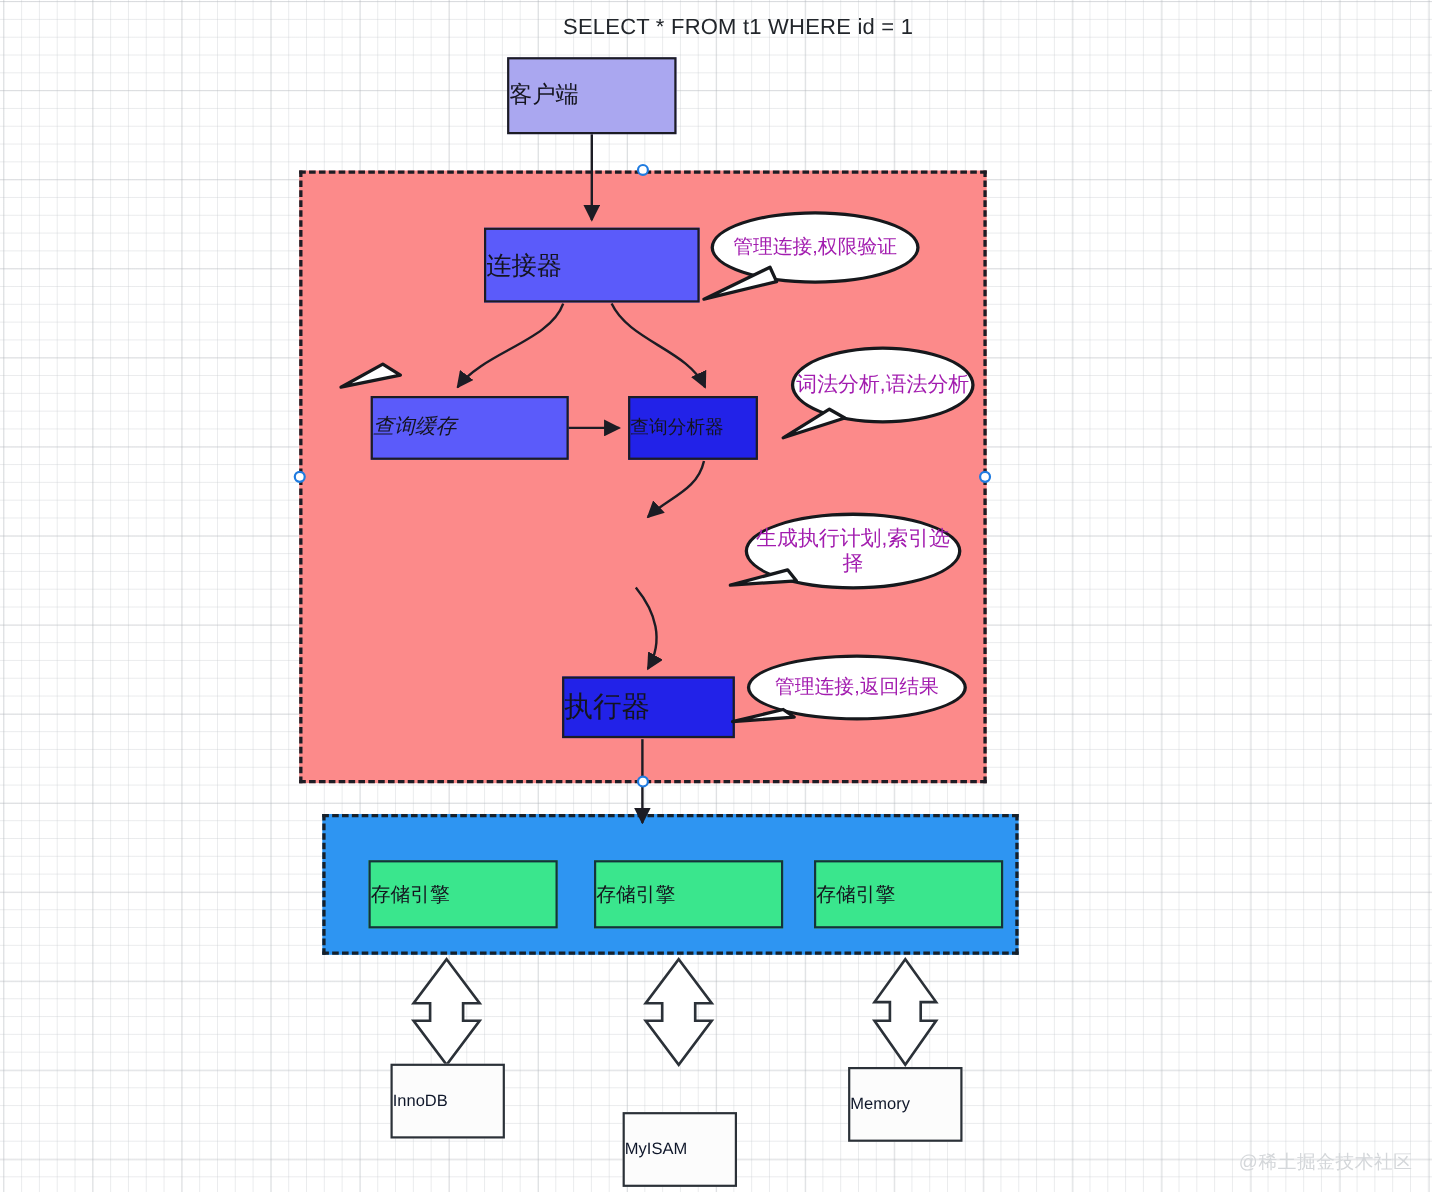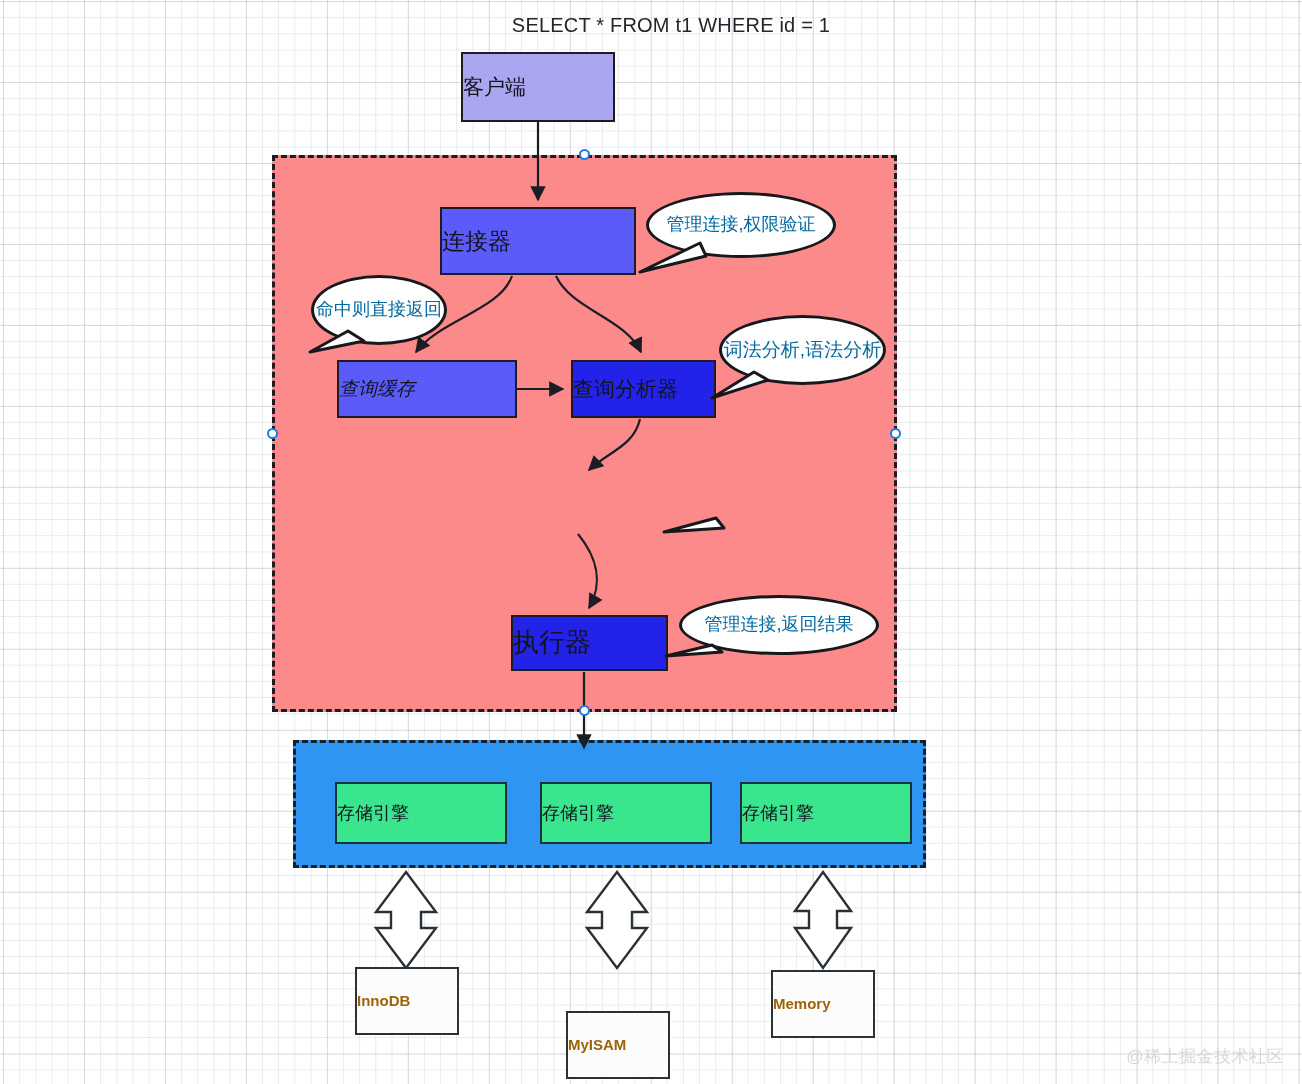--- a/index.html
+++ b/index.html
@@ -58,23 +58,23 @@
     background: #5b5bfa;
     font-size: 23px;
   }
   .n-cache {
     left: 337px; top: 360px; width: 180px; height: 58px;
     background: #5b5bfa;
     font-size: 19px;
     font-style: italic;
   }
   .n-parser {
-    left: 571px; top: 360px; width: 145px; height: 58px;
+    left: 571px; top: 360px; width: 118px; height: 58px;
     background: #2222e8;
-    font-size: 21px;
+    font-size: 17px;
   }
   .n-optimizer {
     left: 511px; top: 477px; width: 157px; height: 56px;
     background: #2222e8;
     font-size: 23px;
   }
   .n-executor {
     left: 511px; top: 615px; width: 157px; height: 56px;
     background: #2222e8;
     font-size: 26px;
@@ -104,39 +104,38 @@
   .eng0 { left: 335px; }
   .eng1 { left: 540px; }
   .eng2 { left: 740px; }
 
   
   .n-store {
     background: #fcfcfc;
     top: 967px; width: 104px; height: 68px;
     font-size: 15px;
     border: 2px solid #2b3138;
-    color: #a16207;
-    font-weight: bold;
+    color: #0f172a;
   }
   .st0 { left: 355px; }
   .st1 { left: 566px; top: 967px; margin-top: 44px; }
   .st2 { left: 771px; top: 970px; }
 
   
   .callout {
     position: absolute;
     box-sizing: border-box;
     background: #ffffff;
     border: 3px solid #16181c;
     border-radius: 50%;
     display: flex;
     align-items: center;
     justify-content: center;
     text-align: center;
-    color: #0369a1;
+    color: #a21caf;
     line-height: 1.22;
     z-index: 6;
   }
   .c-conn   { left: 646px; top: 192px; width: 190px; height: 66px; font-size: 18px; }
   .c-cache  { left: 311px; top: 275px; width: 136px; height: 70px; font-size: 18px; }
   .c-parser { left: 719px; top: 315px; width: 167px; height: 70px; font-size: 19px; }
   .c-opt    { left: 677px; top: 466px; width: 197px; height: 70px; font-size: 19px; }
   .c-exec   { left: 679px; top: 595px; width: 200px; height: 60px; font-size: 18px; }
 
   
@@ -257,25 +256,25 @@
   <div class="node n-store st1">
     <span>MyISAM</span>
   </div>
   <div class="node n-store st2">
     <span>Memory</span>
   </div>
 
   <div class="callout c-conn">
     <span>管理连接,权限验证</span>
   </div>
-  <div class="callout c-cache">
-    <span>命中则直接返回</span>
-  </div>
   <div class="callout c-parser">
     <span>词法分析,语法分析</span>
+  </div>
+  <div class="callout c-opt">
+    <span>生成执行计划,索引选择</span>
   </div>
   <div class="callout c-exec">
     <span>管理连接,返回结果</span>
   </div>
 
   <svg class="abs" style="left:0;top:0;width:1302px;height:1084px;z-index:7;pointer-events:none;" viewBox="0 0 1302 1084">
     <path d="M 700 243 L 640 272 L 706 256 Z" fill="#ffffff" stroke="#16181c" stroke-width="3" stroke-linejoin="round"></path>
     <path d="M 348 331 L 310 352 L 364 341 Z" fill="#ffffff" stroke="#16181c" stroke-width="3" stroke-linejoin="round"></path>
     <path d="M 754 372 L 712 398 L 768 380 Z" fill="#ffffff" stroke="#16181c" stroke-width="3" stroke-linejoin="round"></path>
     <path d="M 716 518 L 664 532 L 724 528 Z" fill="#ffffff" stroke="#16181c" stroke-width="3" stroke-linejoin="round"></path>

